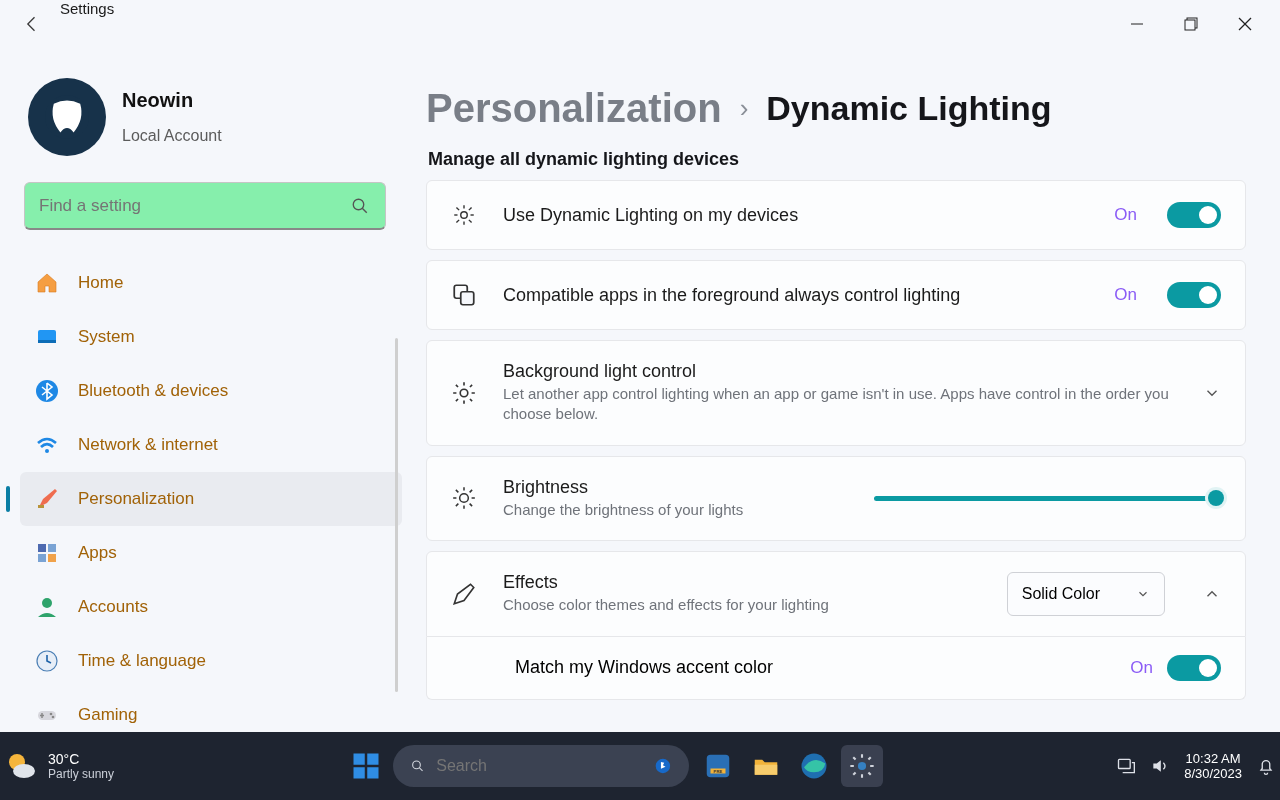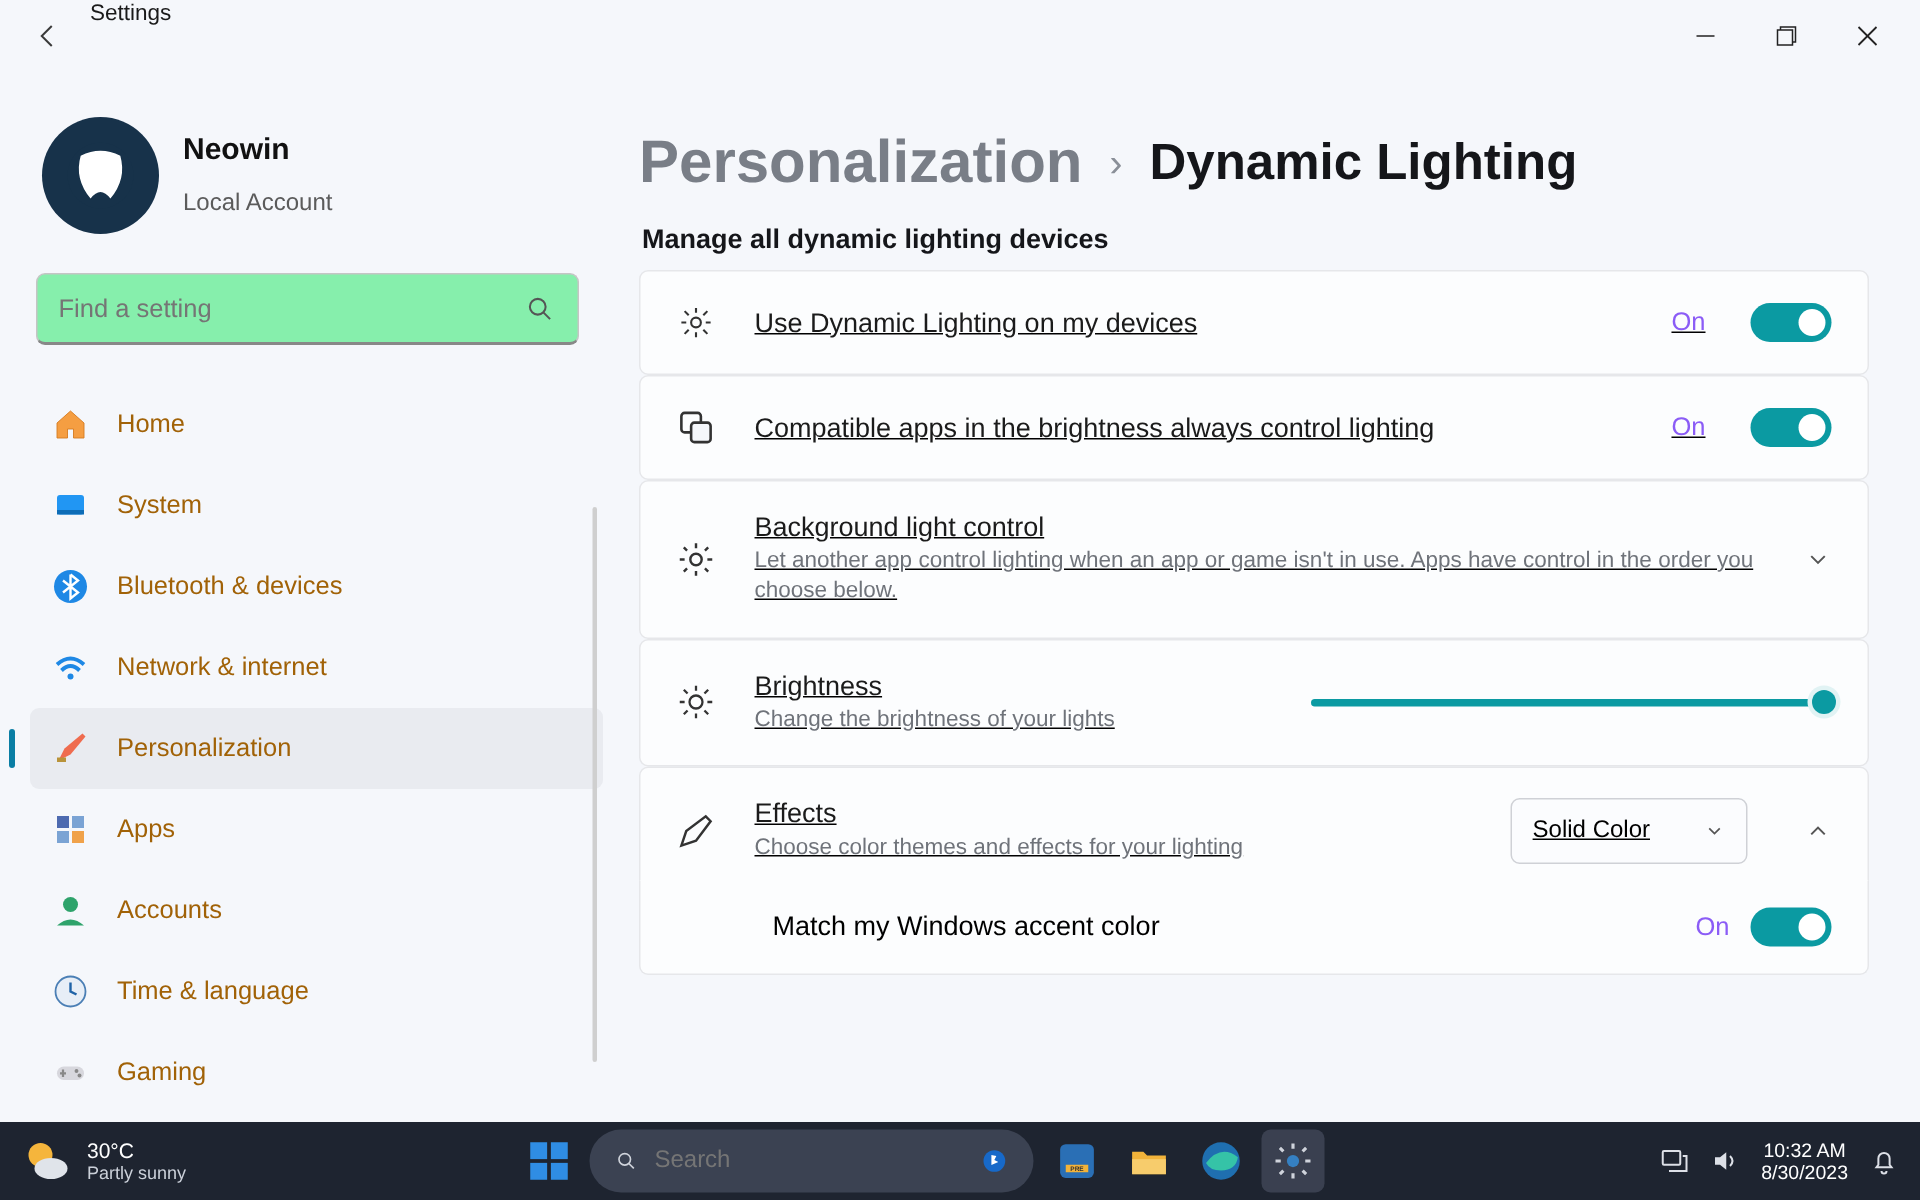--- a/index.html
+++ b/index.html
@@ -35,37 +35,37 @@
 
 .scroll-hint { position:absolute; right:12px; top:280px; bottom:40px; width:3px; background:#cfcfcf; border-radius:2px;}
 
 .content { flex:1; padding: 28px 34px 0 16px; overflow:auto; }
 .breadcrumb { display:flex; align-items:center; gap:18px; margin-bottom: 12px;}
 .bc-parent { font-size:40px; font-weight:600; color:#797e87; cursor:pointer;}
 .bc-sep { font-size:26px; color:#8a8f98; }
 .bc-current { font-size:34px; font-weight:700; color:#15161a;}
 .section-title { font-size:18px; font-weight:600; color:#15161a; margin: 18px 0 10px 2px;}
 
-.card { background:#fcfdfe; border:1px solid #e6e7ea; border-radius:6px; padding:20px 24px; display:flex; align-items:center; gap:24px;text-decoration:underline;}
+.card { background:#fcfdfe; border:1px solid #e6e7ea; border-radius:6px; margin-bottom:10px; padding:20px 24px; display:flex; align-items:center; gap:24px;}
 .card .card-icon { width:28px; height:28px; color:#333; display:flex; align-items:center;}
 .card .card-text { flex:1; }
 .card .ct-title { font-size:18px; color:#1b1b1b; }
 .card .ct-sub { font-size:15px; color:#6f737a; margin-top:2px; line-height:1.35;}
 .onlabel { font-size:17px; color:#8b5cf6; margin-right:6px;}
 .toggle { width:54px; height:26px; border-radius:14px; background:#0b9aa2; position:relative; cursor:pointer;}
 .toggle::after{content:""; position:absolute; right:4px; top:4px; width:18px; height:18px; border-radius:50%; background:#fff;}
 .chev { width:18px; height:18px; color:#555;}
 .slider-track { flex:1; max-width:370px; height:5px; background:#0b9aa2; border-radius:3px; position:relative; margin-left:auto;}
 .slider-thumb { position:absolute; right:-3px; top:-6px; width:16px; height:16px; border-radius:50%; background:#0b9aa2; box-shadow:0 0 0 3px #e1f3f4;}
 .dropdown { border:1px solid #cfd1d6; background:#fbfcfe; border-radius:6px; height:44px; padding:0 14px; display:flex; align-items:center; gap:36px; cursor:pointer; font-size:16px;}
 .sub-card { background:#fcfdfe; border:1px solid #e6e7ea; border-top:none; border-radius:0 0 6px 6px; margin-top:-10px; margin-bottom:10px; padding:18px 24px 18px 88px; display:flex; align-items:center;}
 .sub-card .ct-title { font-size:18px; flex:1;}
 
 
-.taskbar { height:52px; background:#1e2430; display:flex; align-items:center; color:#fff; padding:0 14px; }
+.taskbar { height:68px; background:#1e2430; display:flex; align-items:center; color:#fff; padding:0 4px; }
 .weather { display:flex; align-items:center; gap:10px;}
 .weather-icon { width:34px; height:34px; }
 .weather .temp { font-size:14px; }
 .weather .cond { font-size:12px; color:#cbd0d9;}
 .tcenter { flex:1; display:flex; align-items:center; justify-content:center; gap:8px;}
 .start { width:38px; height:38px; display:flex; align-items:center; justify-content:center; cursor:pointer;}
 .tsearch { display:flex; align-items:center; background:#3b4252; border-radius:24px; height:42px; width:296px; padding:0 18px; gap:12px; color:#d0d4dc;}
 .tsearch input { flex:1; background:none; border:none; outline:none; color:#d0d4dc; font-size:16px;}
 .ticons { display:flex; gap:6px;}
 .ticons .ti { width:42px; height:42px; display:flex; align-items:center; justify-content:center; border-radius:6px; cursor:pointer;}
@@ -257,21 +257,21 @@
     </div>
 
     <div class="card">
       <span class="card-icon">
           <svg width="26" height="26" viewBox="0 0 24 24" fill="none" stroke="#333" stroke-width="1.6">
             <rect x="3" y="3" width="12" height="12" rx="2"></rect>
             <rect x="9" y="9" width="12" height="12" rx="2" fill="#f5f7fb"></rect>
           </svg>
         </span>
       <div class="card-text">
-          <div class="ct-title">Compatible apps in the brightness always control lighting</div>
+          <div class="ct-title">Compatible apps in the foreground always control lighting</div>
         </div>
       <span class="onlabel">On</span>
       <div class="toggle"></div>
     </div>
 
     <div class="card">
       <span class="card-icon">
           <svg width="26" height="26" viewBox="0 0 24 24" fill="none" stroke="#333" stroke-width="1.5">
             <circle cx="12" cy="12" r="3.5"></circle>
             <path d="M12 2v3M12 19v3M2 12h3M19 12h3M4.5 4.5l2 2M17.5 17.5l2 2M4.5 19.5l2-2M17.5 6.5l2-2"></path>

